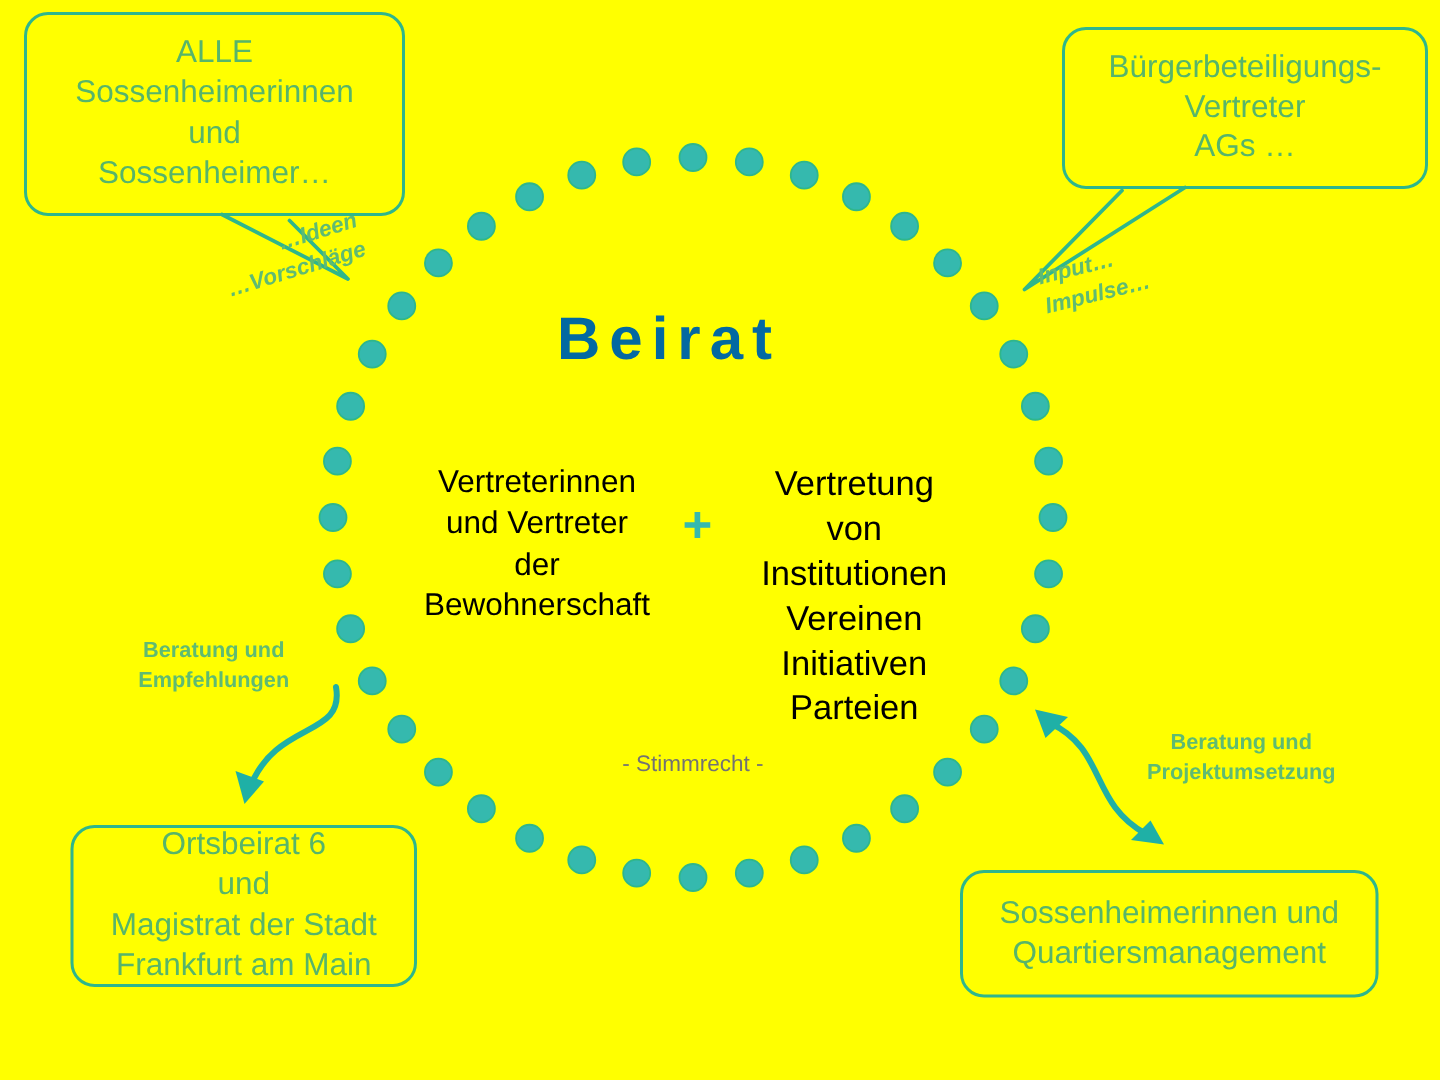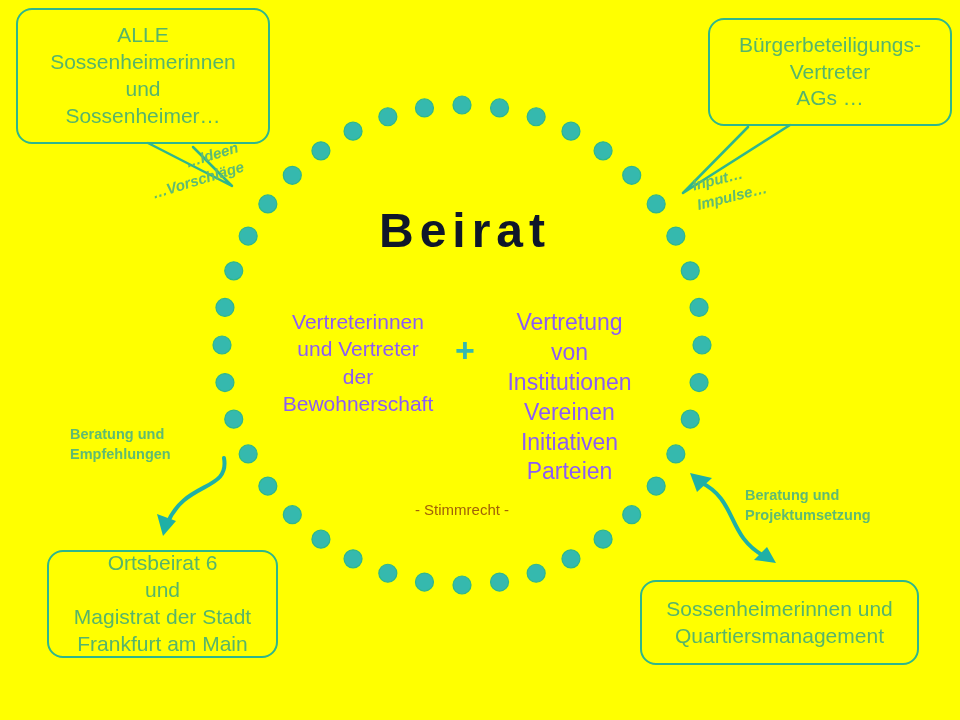--- a/index.html
+++ b/index.html
@@ -58,32 +58,32 @@
   #box-stadtplanung {
     left: 640px; top: 580px;
     width: 279px; height: 85px;
     font-size: 21px;
   }
 
   
   .ctext {
     position: absolute;
     text-align: center;
-    color: #8b5cf6;
+    color: #000000;
     z-index: 3;
     white-space: pre-line;
     line-height: 1.30;
   }
   #beirat-title {
-    left: 330px; top: 200px;
+    left: 311px; top: 200px;
     width: 270px;
-    font-size: 48px;
+    font-size: 40px;
     font-weight: bold;
     letter-spacing: 6px;
-    color: #0f172a;
+    color: #0369a1;
   }
   #col-left {
     left: 268px; top: 308px;
     width: 180px;
     font-size: 21px;
   }
   #col-right {
     left: 482px; top: 308px;
     width: 175px;
     font-size: 23px;
@@ -92,21 +92,21 @@
     left: 443px; top: 328px;
     width: 44px;
     font-size: 34px;
     font-weight: bold;
     color: #35b9ae;
   }
   #stimmrecht {
     left: 367px; top: 500px;
     width: 190px;
     font-size: 15px;
-    color: #a16207;
+    color: #737373;
   }
 
   
   .tag {
     position: absolute;
     color: #5fbb72;
     font-weight: bold;
     font-style: italic;
     font-size: 15px;
     line-height: 1.32;
@@ -128,20 +128,21 @@
     width: 120px;
   }
 
   
   .alabel {
     position: absolute;
     color: #5fbb72;
     font-weight: bold;
     font-size: 14.5px;
     line-height: 1.35;
+    text-align: center;
     white-space: pre-line;
     z-index: 4;
   }
   #label-beratung-empfehlungen {
     left: 70px; top: 425px;
     width: 145px;
   }
   #label-beratung-projekt {
     left: 745px; top: 486px;
     width: 165px;

